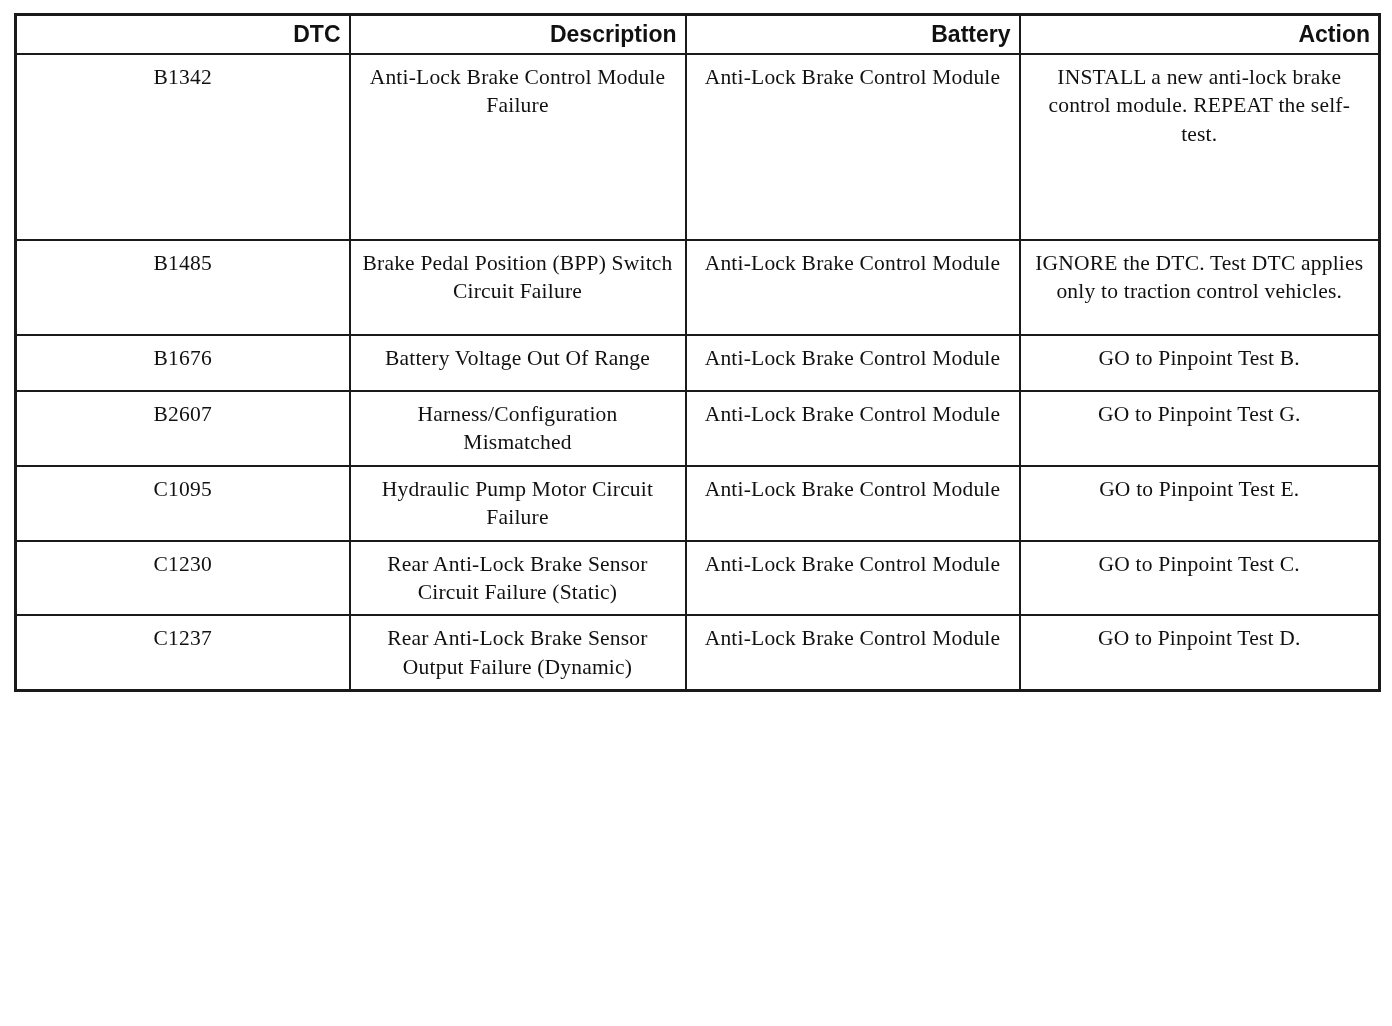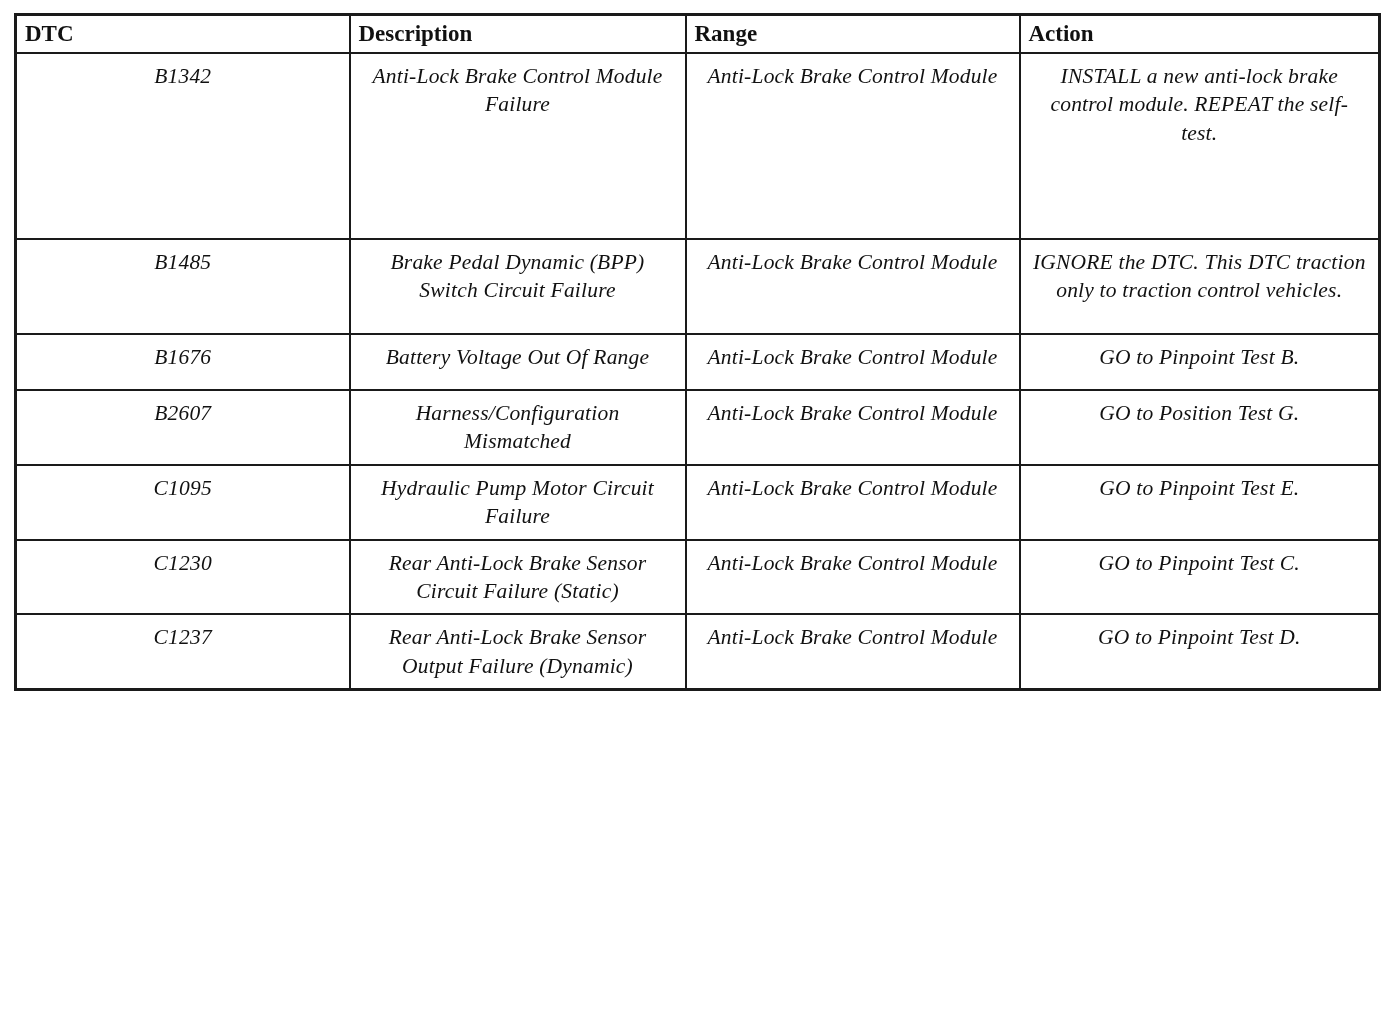--- a/index.html
+++ b/index.html
@@ -28,40 +28,39 @@
     border: 2px solid #1a1a1a;
   }
   table.dtc-table {
     border: 3px solid #1a1a1a;
   }
   col.col-dtc { width: 334px; }
   col.col-desc { width: 336px; }
   col.col-source { width: 334px; }
   col.col-action { width: 360px; }
   th {
-    font-family: Liberation Serif, serif;
+    font-family: Liberation Sans, sans-serif;
     font-weight: bold;
     font-size: 23px;
     padding: 5px 8px;
-    text-align: left;
+    text-align: right;
     vertical-align: middle;
     height: 36px;
     box-sizing: border-box;
     margin-top: 35px;
   }
   td {
     font-family: "Liberation Serif", serif;
     font-size: 21.5px;
     line-height: 1.32;
     padding: 8px 12px;
     text-align: center;
     vertical-align: top;
     box-sizing: border-box;
     letter-spacing: 0.2px;
-    font-style: italic;
   }
   
   tbody tr            { height: 56px; }
   tbody tr:nth-child(1)  { height: 186px; }
   tbody tr:nth-child(2)  { height: 95px; }
   tbody tr:nth-child(8)  { height: 98px; }
   tbody tr:nth-child(11) { height: 106px; }
 </style>
 </head>
 <body>
@@ -71,48 +70,48 @@
     <colgroup>
       <col class="col-dtc">
       <col class="col-desc">
       <col class="col-source">
       <col class="col-action">
     </colgroup>
     <thead>
       <tr>
         <th>DTC</th>
         <th>Description</th>
-        <th>Range</th>
+        <th>Battery</th>
         <th>Action</th>
       </tr>
     </thead>
     <tbody>
         <tr>
           <td>B1342</td>
           <td>Anti-Lock Brake Control Module Failure</td>
           <td>Anti-Lock Brake Control Module</td>
           <td>INSTALL a new anti-lock brake control module. REPEAT the self-test.</td>
         </tr>
         <tr>
           <td>B1485</td>
-          <td>Brake Pedal Dynamic (BPP) Switch Circuit Failure</td>
+          <td>Brake Pedal Position (BPP) Switch Circuit Failure</td>
           <td>Anti-Lock Brake Control Module</td>
-          <td>IGNORE the DTC. This DTC traction only to traction control vehicles.</td>
+          <td>IGNORE the DTC. Test DTC applies only to traction control vehicles.</td>
         </tr>
         <tr>
           <td>B1676</td>
           <td>Battery Voltage Out Of Range</td>
           <td>Anti-Lock Brake Control Module</td>
           <td>GO to Pinpoint Test B.</td>
         </tr>
         <tr>
           <td>B2607</td>
           <td>Harness/Configuration Mismatched</td>
           <td>Anti-Lock Brake Control Module</td>
-          <td>GO to Position Test G.</td>
+          <td>GO to Pinpoint Test G.</td>
         </tr>
         <tr>
           <td>C1095</td>
           <td>Hydraulic Pump Motor Circuit Failure</td>
           <td>Anti-Lock Brake Control Module</td>
           <td>GO to Pinpoint Test E.</td>
         </tr>
         <tr>
           <td>C1230</td>
           <td>Rear Anti-Lock Brake Sensor Circuit Failure (Static)</td>

